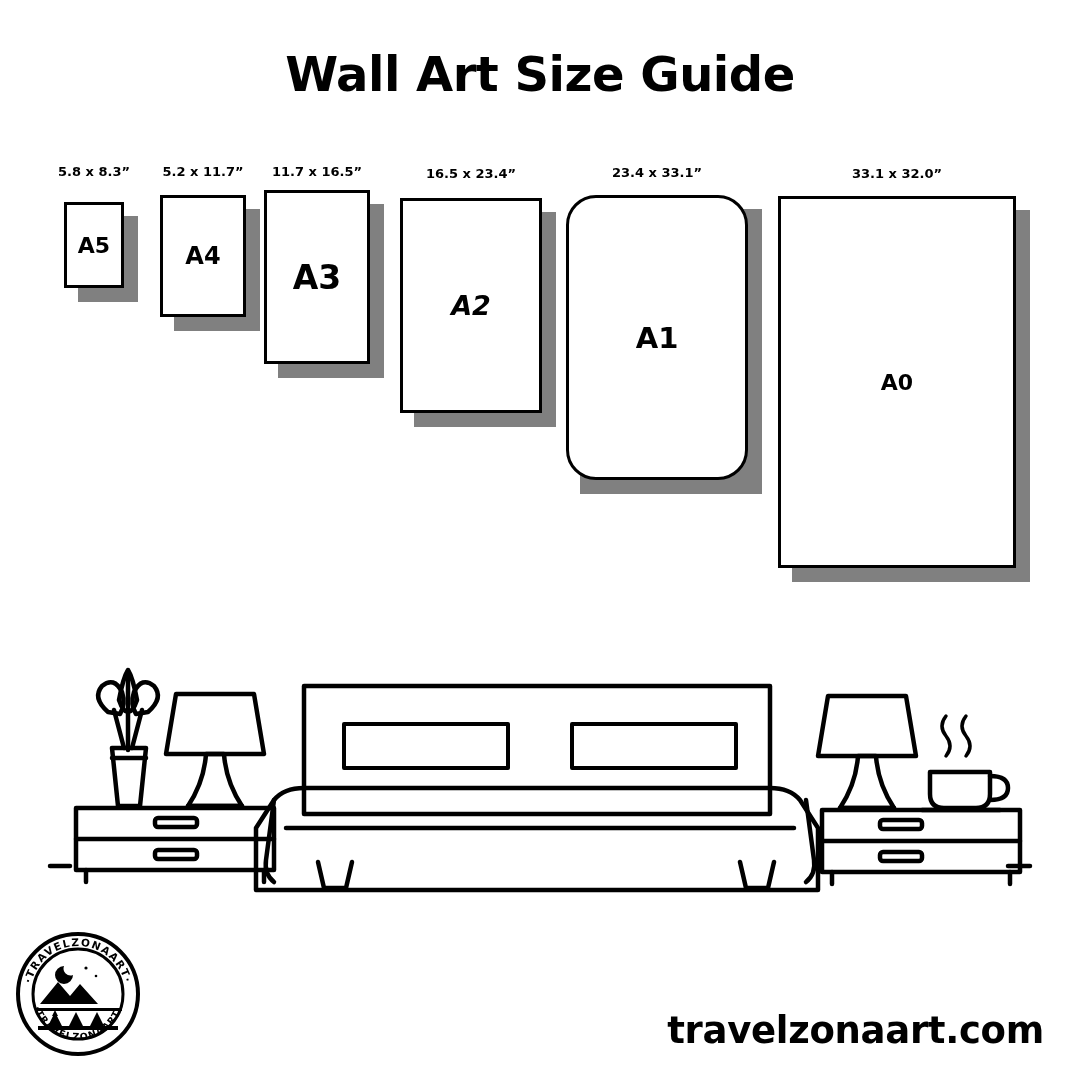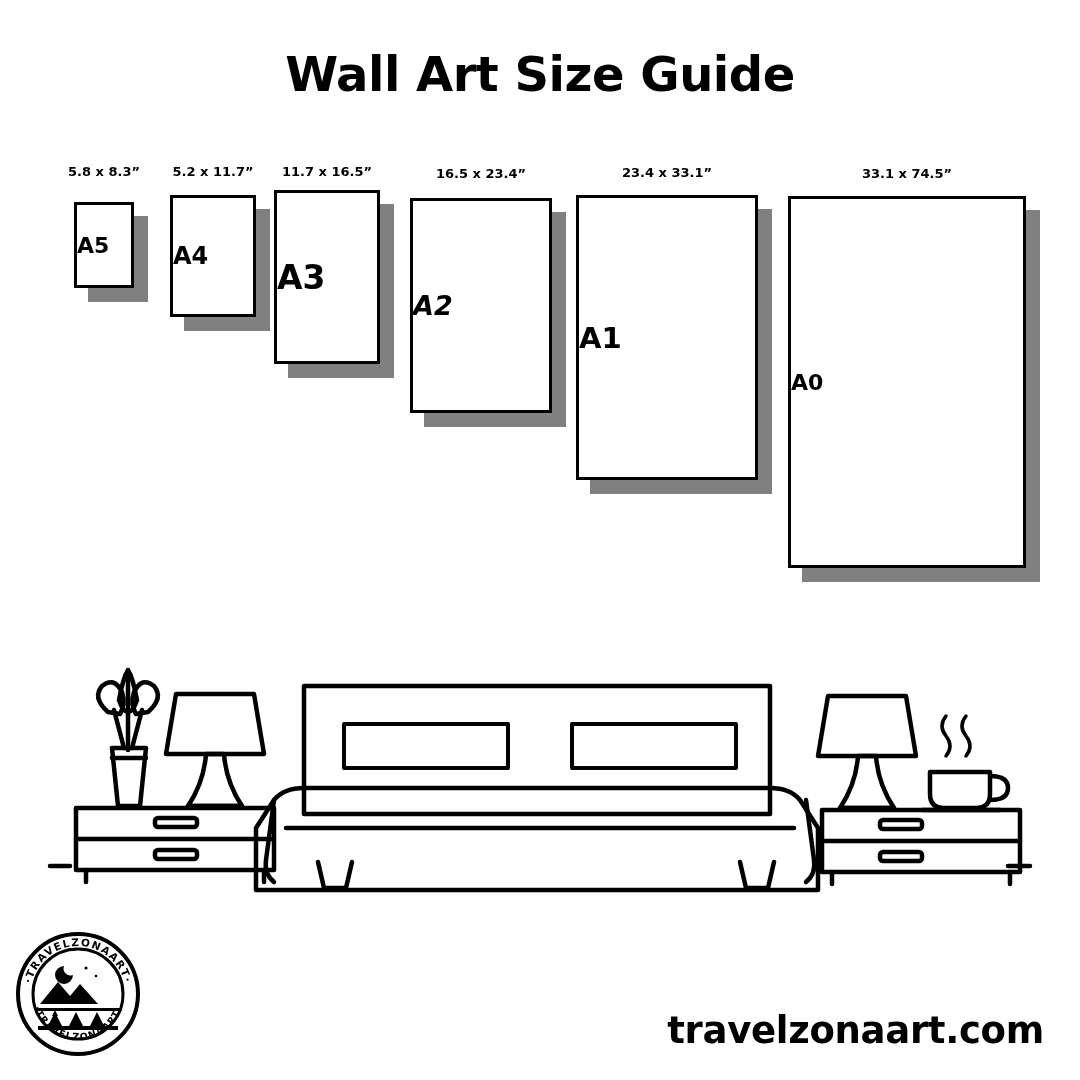--- a/index.html
+++ b/index.html
@@ -24,21 +24,21 @@
     width: 1080px;
     text-align: center;
     font-size: 48px;
     font-weight: bold;
     letter-spacing: -0.5px;
   }
 
   
   #frames {
     position: absolute;
-    left: 10px;
+    left: 0;
     top: 0;
     width: 944px;
     height: 620px;
   }
   .frame-group {
     position: absolute;
   }
   .frame-label {
     position: absolute;
     width: 100%;
@@ -51,21 +51,21 @@
     position: absolute;
     background: #808080;
   }
   .frame-box {
     position: absolute;
     background: #ffffff;
     border: 3px solid #000000;
     box-sizing: border-box;
     display: flex;
     align-items: center;
-    justify-content: flex-start;
+    justify-content: center;
   }
   .frame-name {
     font-size: 22px;
     font-weight: bold;
   }
 
   
   #scene {
     position: absolute;
     left: 0;
@@ -121,26 +121,26 @@
     <div class="frame-group" style="left: 380px; top: 166px; width: 182px; height: 273px;">
       <div class="frame-label" style="top: 0px;">16.5 x 23.4”</div>
       <div class="frame-shadow" style="background: rgb(128, 128, 128); left: 34px; top: 46px; width: 142px; height: 215px;"></div>
       <div class="frame-box" style="left: 20px; top: 32px; width: 142px; height: 215px;">
         <span class="frame-name" style="font-size: 27px; font-style: italic;">A2</span>
       </div>
     </div>
     <div class="frame-group" style="left: 546px; top: 165px; width: 222px; height: 341px;">
       <div class="frame-label" style="top: 0px;">23.4 x 33.1”</div>
       <div class="frame-shadow" style="background: rgb(128, 128, 128); left: 34px; top: 44px; width: 182px; height: 285px;"></div>
-      <div class="frame-box" style="left: 20px; top: 30px; width: 182px; height: 285px;">
+      <div class="frame-box" style="left: 20px; top: 30px; width: 182px; height: 285px; border-radius: 30px;">
         <span class="frame-name" style="font-size: 29px;">A1</span>
       </div>
     </div>
     <div class="frame-group" style="left: 758px; top: 166px; width: 278px; height: 428px;">
-      <div class="frame-label" style="top: 0px;">33.1 x 74.5”</div>
+      <div class="frame-label" style="top: 0px;">33.1 x 32.0”</div>
       <div class="frame-shadow" style="background: rgb(128, 128, 128); left: 34px; top: 44px; width: 238px; height: 372px;"></div>
       <div class="frame-box" style="left: 20px; top: 30px; width: 238px; height: 372px;">
         <span class="frame-name" style="font-size: 22px;">A0</span>
       </div>
     </div>
   </div>
 
 <div id="scene">
 <svg viewBox="0 0 1080 360" width="1080" height="360" xmlns="http://www.w3.org/2000/svg">
   <g fill="none" stroke="#000000" stroke-width="4.5" stroke-linecap="round" stroke-linejoin="round">

